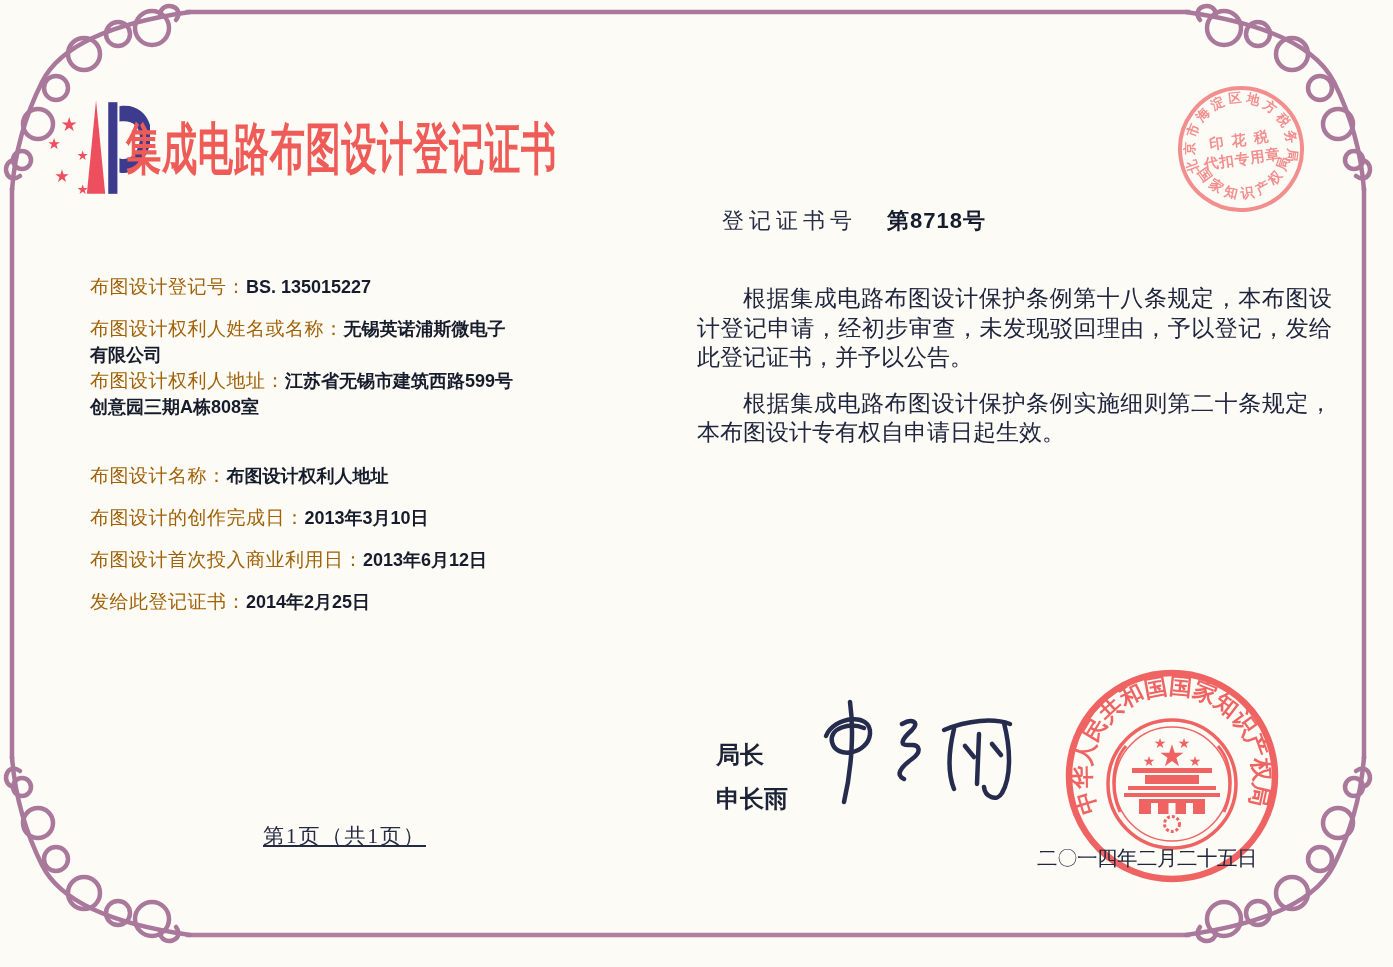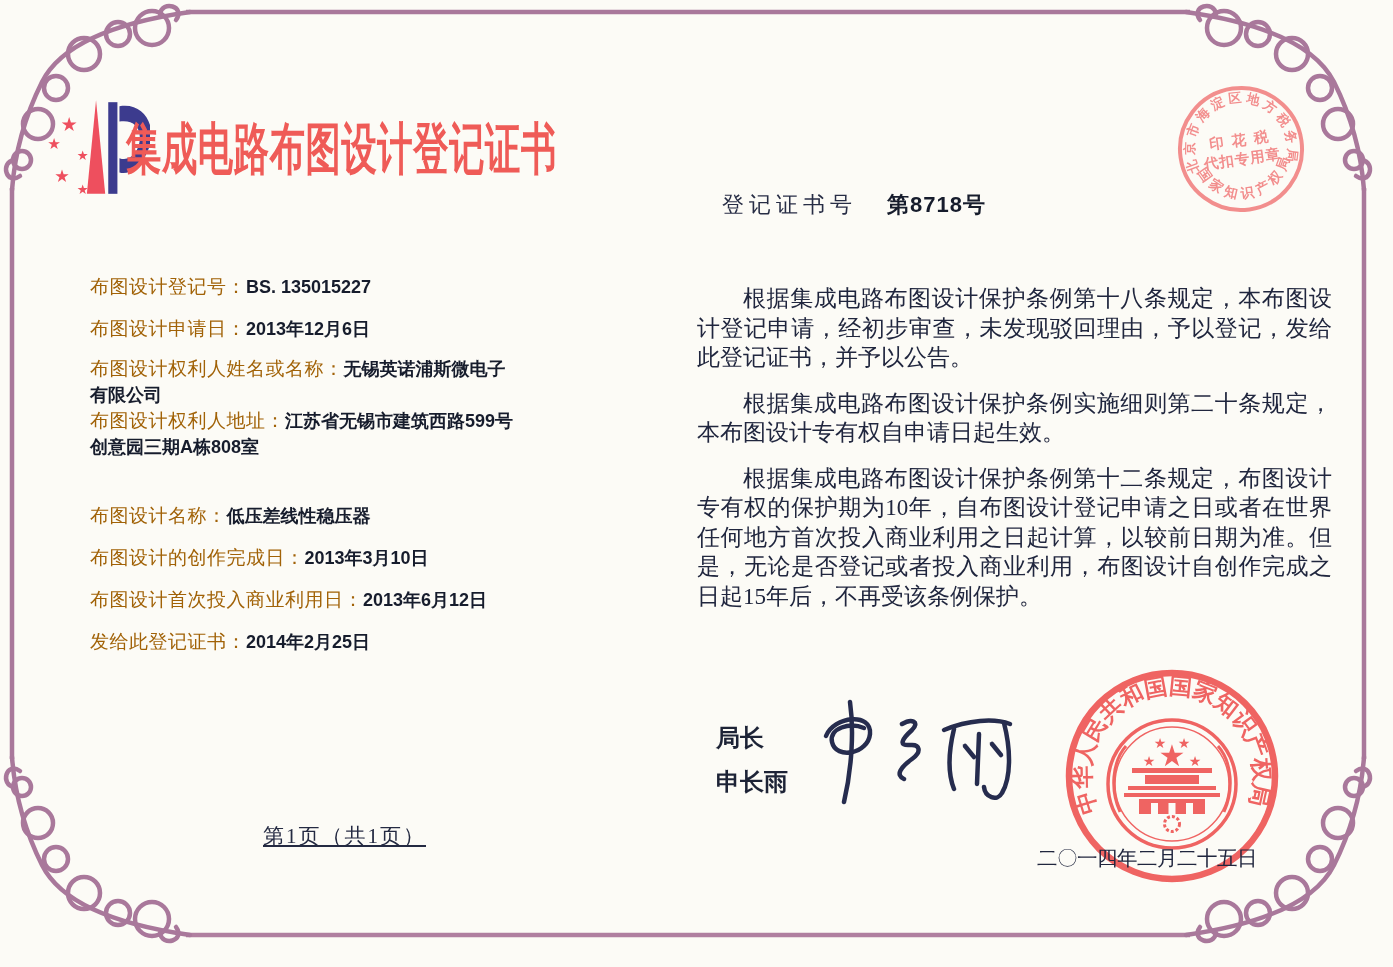--- a/index.html
+++ b/index.html
@@ -11,39 +11,39 @@
   }
   .border-svg{position:absolute;left:0;top:0;z-index:1;}
   
   .logo{position:absolute;left:38px;top:96px;z-index:2;}
   .title{
     position:absolute;left:126px;top:112px;margin:0;z-index:2;
     font-size:56px;font-weight:700;color:#ef5b57;letter-spacing:1px;
     white-space:nowrap;transform:scale(0.63,1);transform-origin:left top;
   }
   
-  .certno{position:absolute;left:722px;top:190px;z-index:2;white-space:nowrap;}
+  .certno{position:absolute;left:722px;top:206px;z-index:2;white-space:nowrap;}
   .certno .lbl{font-size:22px;letter-spacing:5px;color:#272d45;}
   .certno .val{font-size:22px;font-weight:700;margin-left:26px;letter-spacing:1px;
     font-family:"Liberation Sans","DejaVu Sans",sans-serif;color:#161c2c;}
   
   .left-col{position:absolute;left:90px;top:274px;width:432px;z-index:2;}
   .field{line-height:25px;font-size:19px;margin:0 0 16px 0;}
   .field .flabel{letter-spacing:0.5px;color:#a16207;}
   .field .fvalue{font-family:"Liberation Sans","DejaVu Sans",sans-serif;
     font-weight:700;font-size:18px;color:#161c2c;}
   .field.gap-sm{margin-bottom:14px;}
   .field.no-gap{margin-bottom:0;}
   .field.gap-lg{margin-bottom:43px;}
   
   .right-col{position:absolute;left:697px;top:284px;width:635px;z-index:2;}
   .right-col p{margin:0 0 16px 0;font-size:23px;line-height:29.5px;
     text-align:justify;text-indent:46px;color:#20263e;}
   
-  .sig-block{position:absolute;left:716px;top:716px;z-index:4;
+  .sig-block{position:absolute;left:716px;top:733px;z-index:4;
     font-family:"Liberation Sans","DejaVu Sans",sans-serif;font-weight:700;
     font-size:24px;color:#1d2336;line-height:44px;}
   .sig-svg{position:absolute;left:798px;top:696px;z-index:4;}
   
   .tax-stamp{position:absolute;left:1166px;top:74px;z-index:3;opacity:.92;}
   .office-seal{position:absolute;left:1052px;top:656px;z-index:5;opacity:.9;}
   .seal-date{position:absolute;left:1037px;top:844px;z-index:6;
     font-size:20.5px;letter-spacing:-0.5px;color:#20263e;white-space:nowrap;text-align:right;}
   .page-info{position:absolute;left:263px;top:822px;z-index:2;
     font-size:21px;letter-spacing:2px;color:#242a42;text-decoration:underline;}
@@ -115,47 +115,43 @@
 
   <div class="certno">
     <span class="lbl">登记证书号</span>
     <span class="val">第8718号</span>
   </div>
 
   <div class="left-col">
     <div class="field">
       <span class="flabel">布图设计登记号：</span><span class="fvalue">BS. 135015227</span>
     </div>
-    <div class="field gap-sm">
-      <span class="flabel">布图设计申请日：</span><span class="fvalue">2013年12月6日</span>
-    </div>
     <div class="field no-gap">
       <span class="flabel">布图设计权利人姓名或名称：</span><span class="fvalue">无锡英诺浦斯微电子有限公司</span>
     </div>
     <div class="field gap-lg">
       <span class="flabel">布图设计权利人地址：</span><span class="fvalue">江苏省无锡市建筑西路599号创意园三期A栋808室</span>
     </div>
     <div class="field">
-      <span class="flabel">布图设计名称：</span><span class="fvalue">低压差线性稳压器</span>
+      <span class="flabel">布图设计名称：</span><span class="fvalue">布图设计权利人地址</span>
     </div>
     <div class="field">
       <span class="flabel">布图设计的创作完成日：</span><span class="fvalue">2013年3月10日</span>
     </div>
     <div class="field">
       <span class="flabel">布图设计首次投入商业利用日：</span><span class="fvalue">2013年6月12日</span>
     </div>
     <div class="field">
       <span class="flabel">发给此登记证书：</span><span class="fvalue">2014年2月25日</span>
     </div>
   </div>
 
   <div class="right-col">
     <p>根据集成电路布图设计保护条例第十八条规定，本布图设计登记申请，经初步审查，未发现驳回理由，予以登记，发给此登记证书，并予以公告。</p>
     <p>根据集成电路布图设计保护条例实施细则第二十条规定，本布图设计专有权自申请日起生效。</p>
-    <p>根据集成电路布图设计保护条例第十二条规定，布图设计专有权的保护期为10年，自布图设计登记申请之日或者在世界任何地方首次投入商业利用之日起计算，以较前日期为准。但是，无论是否登记或者投入商业利用，布图设计自创作完成之日起15年后，不再受该条例保护。</p>
   </div>
 
   <div class="sig-block">
     <div>局长</div>
     <div>申长雨</div>
   </div>
   <svg class="sig-svg" width="230" height="115" viewBox="0 0 230 115">
     <g fill="none" stroke="#262c4e" stroke-width="4.5" stroke-linecap="round">
       <path d="M52 6 C56 34 54 72 46 106"></path>
       <path d="M28 40 C36 20 74 16 72 38 C70 58 38 64 34 46 C31 32 52 26 66 32"></path>

